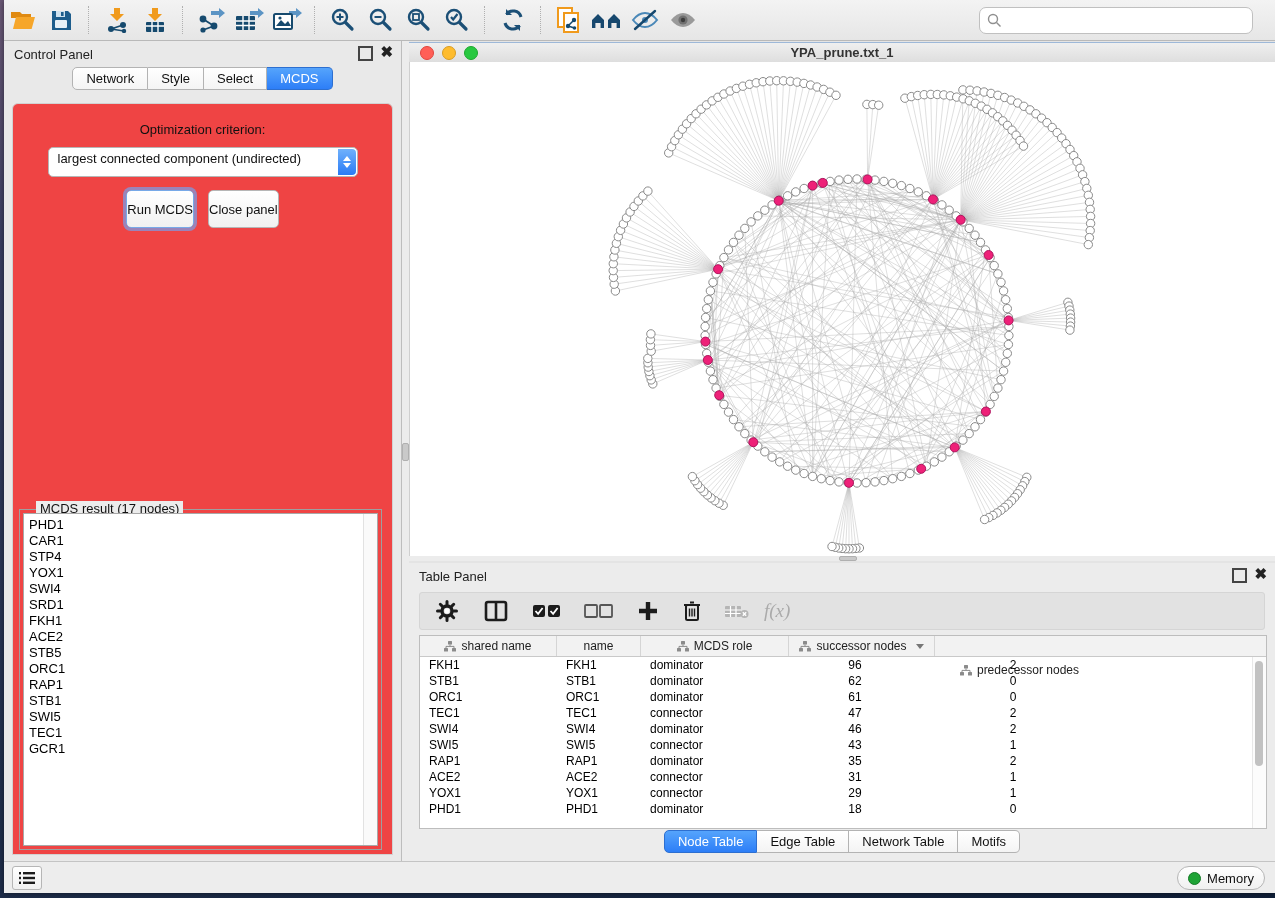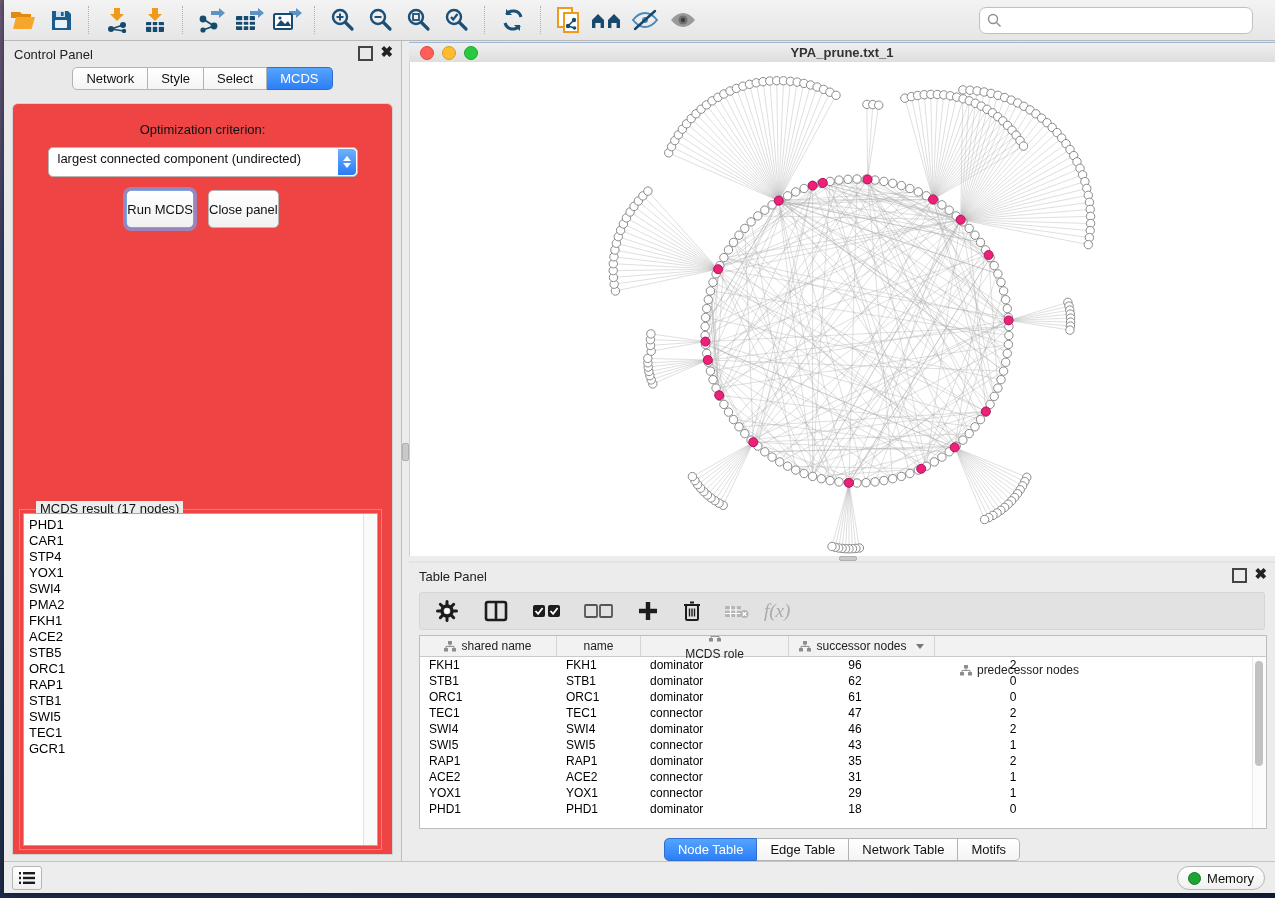--- a/index.html
+++ b/index.html
@@ -92,21 +92,21 @@
        box-sizing:border-box;position:relative;}
   .sort-dn{width:0;height:0;border-left:4px solid transparent;border-right:4px solid transparent;
        border-top:5px solid #777;margin-left:4px;}
   .tr{display:flex;height:16px;font-size:12px;color:#000;align-items:center;}
   .td{box-sizing:border-box;padding-left:9px;overflow:hidden;white-space:nowrap;}
   .td.num{text-align:center;padding-right:14px;padding-left:0;}
   #tbl-scroll{position:absolute;right:0;top:21px;bottom:0;width:13px;background:#fcfcfc;
        border-left:1px solid #e8e8e8;}
   #tbl-scroll .thumb{position:absolute;left:2px;width:8px;top:4px;height:105px;background:#c2c2c2;
        border-radius:4px;}
-  #tp-tabs{position:absolute;left:0;right:0;bottom:0;display:flex;justify-content:center;}
+  #tp-tabs{position:absolute;left:0;right:0;bottom:8px;display:flex;justify-content:center;}
   
   #statusbar{position:absolute;left:0;right:0;bottom:0;height:31px;background:#ededed;
        border-top:1px solid #c4c4c4;}
   #list-btn{position:absolute;left:8px;top:4px;width:28px;height:22px;border:1px solid #b6b6b6;
        border-radius:3px;background:linear-gradient(#fff,#f0f0f0);display:flex;align-items:center;
        justify-content:center;}
   #memory-btn{position:absolute;right:10px;top:4px;height:22px;border:1px solid #b6b6b6;
        border-radius:12px;background:linear-gradient(#fff,#f0f0f0);display:flex;align-items:center;
        gap:6px;padding:0 10px;font-size:13px;color:#111;}
   #memory-dot{width:11px;height:11px;border-radius:50%;background:#1ea335;border:1px solid #147a26;}
@@ -291,21 +291,21 @@
         </div>
         <div id="result-box">
           <span id="result-title">MCDS result (17 nodes)</span>
           <div id="result-list">
             <div id="result-items">
                 <div>PHD1</div>
                 <div>CAR1</div>
                 <div>STP4</div>
                 <div>YOX1</div>
                 <div>SWI4</div>
-                <div>PMA2</div>
+                <div>SRD1</div>
                 <div>FKH1</div>
                 <div>ACE2</div>
                 <div>STB5</div>
                 <div>ORC1</div>
                 <div>RAP1</div>
                 <div>STB1</div>
                 <div>SWI5</div>
                 <div>TEC1</div>
                 <div>GCR1</div>
               </div>
@@ -1066,21 +1066,21 @@
                     <rect x="8" y="7" width="4" height="3.4" rx="0.5"></rect>
                   </g>
                   <path d="M6 3.4v2M2 7V5.4h8V7" stroke="#8b8b8b" fill="none"></path>
                 </svg>
               </span>
               <span>shared name</span>
             </div>
             <div class="th" style="width: 84px;">
               <span>name</span>
             </div>
-            <div class="th" style="width: 148px; flex-direction: column;">
+            <div class="th" style="width: 148px;">
               <span>
                 <svg width="12" height="11" viewBox="0 0 12 11">
                   <g fill="#8b8b8b">
                     <rect x="4" y="0" width="4" height="3.4" rx="0.5"></rect>
                     <rect x="0" y="7" width="4" height="3.4" rx="0.5"></rect>
                     <rect x="8" y="7" width="4" height="3.4" rx="0.5"></rect>
                   </g>
                   <path d="M6 3.4v2M2 7V5.4h8V7" stroke="#8b8b8b" fill="none"></path>
                 </svg>
               </span>

